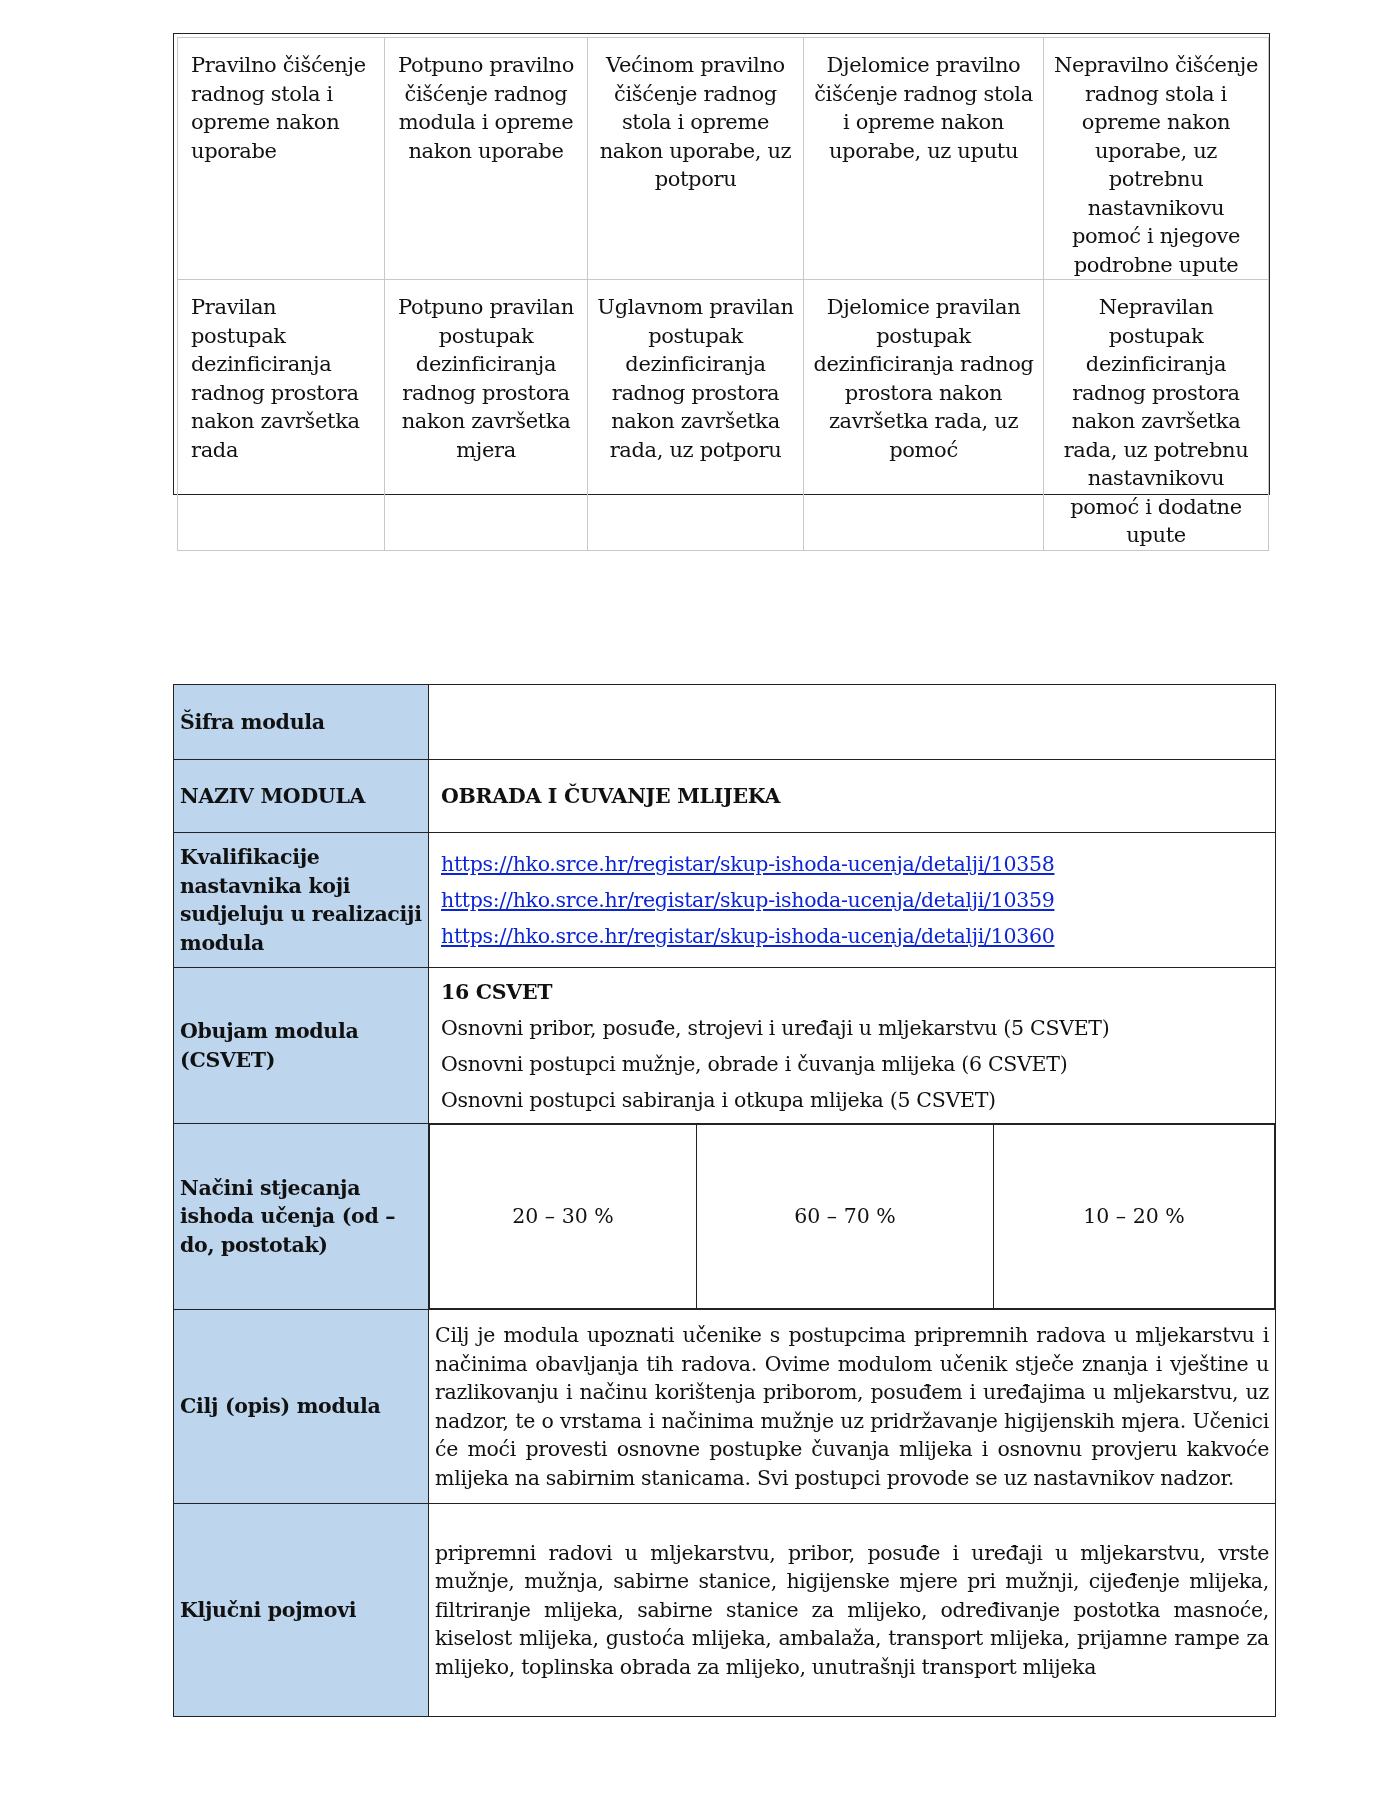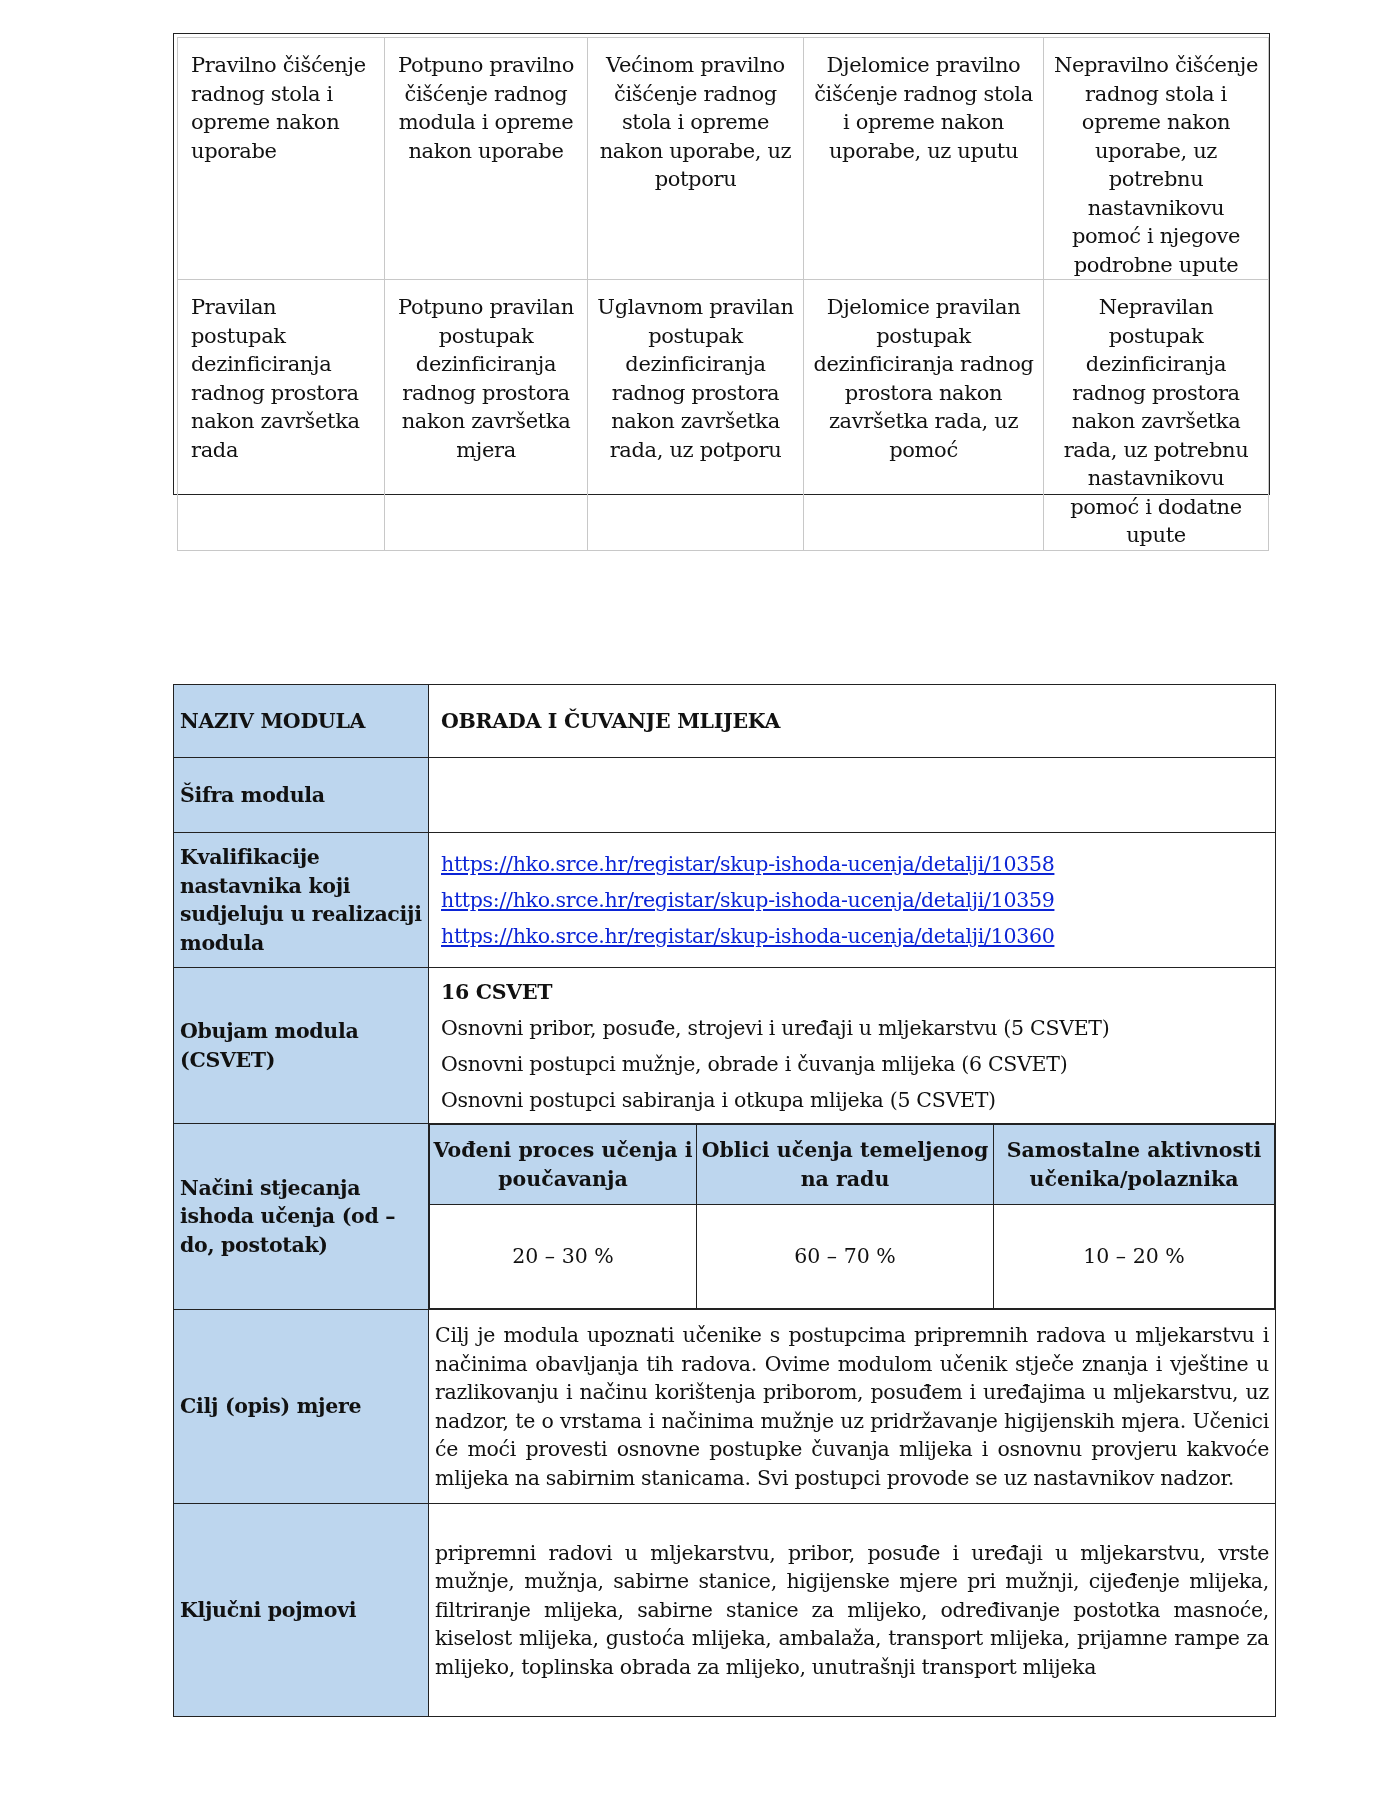--- a/index.html
+++ b/index.html
@@ -71,27 +71,27 @@
       <td>Djelomice pravilan postupak dezinficiranja radnog prostora nakon završetka rada, uz pomoć</td>
       <td>Nepravilan postupak dezinficiranja radnog prostora nakon završetka rada, uz potrebnu nastavnikovu pomoć i dodatne upute</td>
     </tr>
   </tbody>
     </table>
 </div>
 
 <div id="module" class="abs">
   <table class="main">
     <tbody>
-        <tr style="height:73px">
+        <tr style="height:75px">
+      <td class="lbl">Šifra modula</td>
+      <td class="val"></td>
+    </tr>
+    <tr style="height:73px">
       <td class="lbl">NAZIV MODULA</td>
       <td class="val title-val">OBRADA I ČUVANJE MLIJEKA</td>
-    </tr>
-    <tr style="height:75px">
-      <td class="lbl">Šifra modula</td>
-      <td class="val"></td>
     </tr>
     <tr style="height:135px">
       <td class="lbl">Kvalifikacije nastavnika koji sudjeluju u realizaciji modula</td>
       <td class="val">
         <a class="link">https://hko.srce.hr/registar/skup-ishoda-ucenja/detalji/10358</a>
         <a class="link">https://hko.srce.hr/registar/skup-ishoda-ucenja/detalji/10359</a>
         <a class="link">https://hko.srce.hr/registar/skup-ishoda-ucenja/detalji/10360</a>
       </td>
     </tr>
     <tr style="height:156px">
@@ -106,36 +106,31 @@
     <tr style="height:186px">
       <td class="lbl">Načini stjecanja ishoda učenja (od – do, postotak)</td>
       <td class="nopad">
         <table class="sub">
           <colgroup>
                 <col style="width:267px">
                 <col style="width:297px">
                 <col>
               </colgroup>
           <tbody>
-                <tr class="hrow">
-            <td class="sh">Vođeni proces učenja i poučavanja</td>
-            <td class="sh">Oblici učenja temeljenog na radu</td>
-            <td class="sh">Samostalne aktivnosti učenika/polaznika</td>
-          </tr>
           <tr>
             <td>20 – 30 %</td>
             <td>60 – 70 %</td>
             <td>10 – 20 %</td>
           </tr>
         </tbody>
             </table>
       </td>
     </tr>
     <tr style="height:194px">
-      <td class="lbl">Cilj (opis) mjere</td>
+      <td class="lbl">Cilj (opis) modula</td>
       <td class="val just">Cilj je modula upoznati učenike s postupcima pripremnih radova u mljekarstvu i načinima obavljanja tih radova. Ovime modulom učenik stječe znanja i vještine u razlikovanju i načinu korištenja priborom, posuđem i uređajima u mljekarstvu, uz nadzor, te o vrstama i načinima mužnje uz pridržavanje higijenskih mjera. Učenici će moći provesti osnovne postupke čuvanja mlijeka i osnovnu provjeru kakvoće mlijeka na sabirnim stanicama. Svi postupci provode se uz nastavnikov nadzor.</td>
     </tr>
     <tr>
       <td class="lbl">Ključni pojmovi</td>
       <td class="val just">pripremni radovi u mljekarstvu, pribor, posuđe i uređaji u mljekarstvu, vrste mužnje, mužnja, sabirne stanice, higijenske mjere pri mužnji, cijeđenje mlijeka, filtriranje mlijeka, sabirne stanice za mlijeko, određivanje postotka masnoće, kiselost mlijeka, gustoća mlijeka, ambalaža, transport mlijeka, prijamne rampe za mlijeko, toplinska obrada za mlijeko, unutrašnji transport mlijeka</td>
     </tr>
   </tbody>
     </table>
 </div>
 

